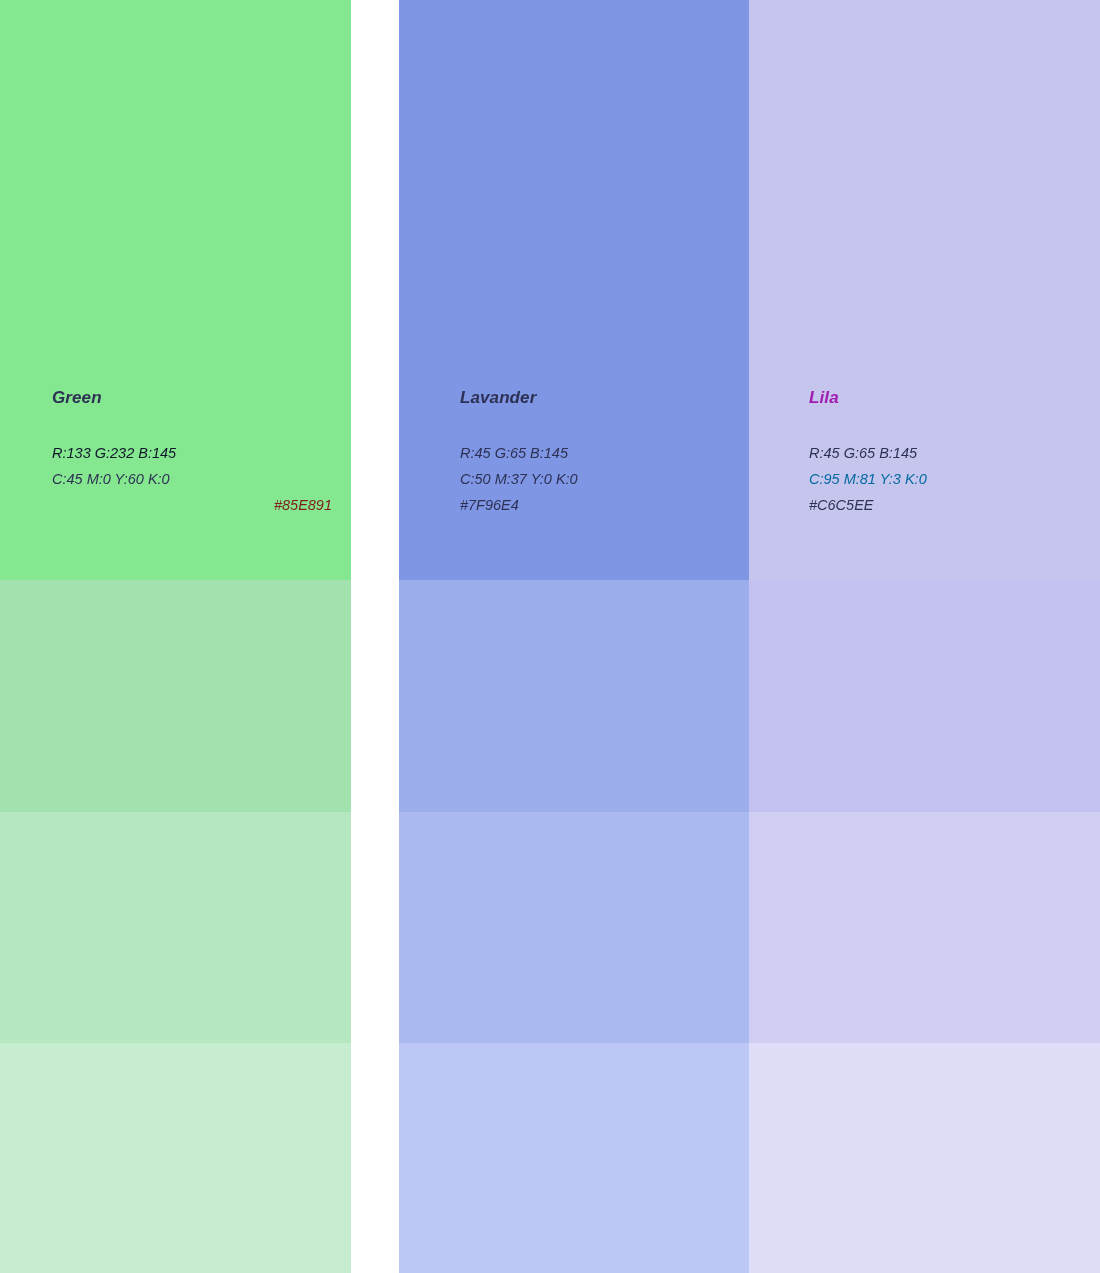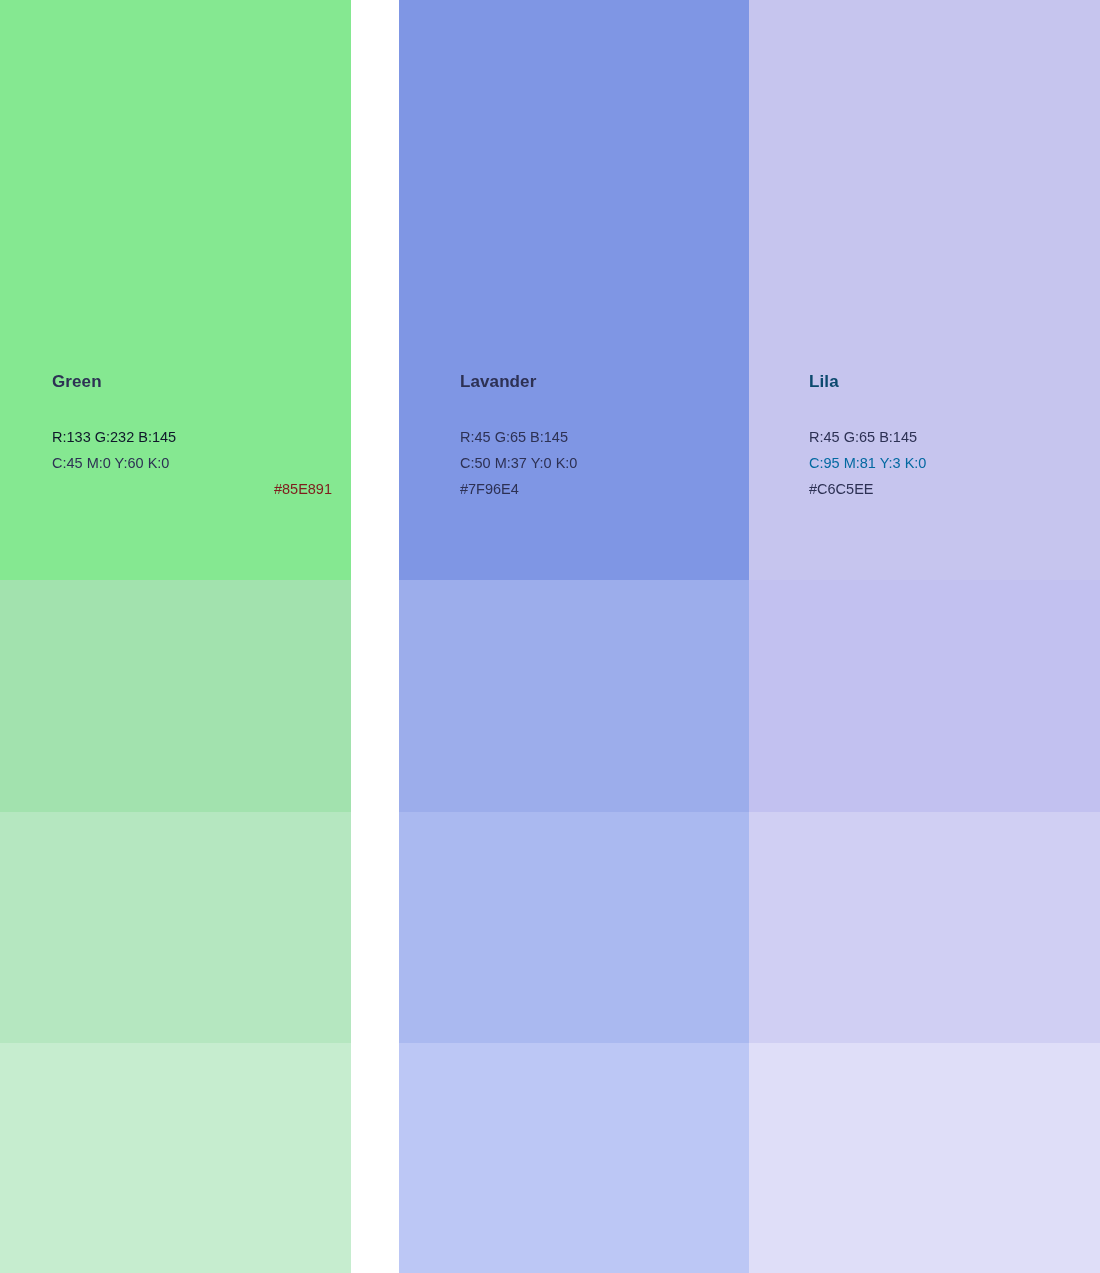--- a/index.html
+++ b/index.html
@@ -41,22 +41,23 @@
   }
   .band-base  { height: 580px; }
   .band-t2    { height: 232px; }
   .band-t3    { height: 231px; }
   .band-t4    { height: 230px; }
 
   
   .swatch-info {
     position: absolute;
     left: 52px;
-    top: 372px;
+    top: 388px;
     width: 280px;
+    font-style: italic;
   }
   .col-lavander .swatch-info { left: 61px; }
   .col-lila .swatch-info     { left: 60px; }
 
   .swatch-name {
     font-size: 17px;
     font-weight: bold;
     letter-spacing: 0.1px;
     color: #2d3154;
     margin: 0 0 32px 0;
@@ -109,21 +110,21 @@
       </div>
     </div>
     <div class="band band-t2" style="background-color: rgb(156, 173, 235);"></div>
     <div class="band band-t3" style="background-color: rgb(170, 185, 240);"></div>
     <div class="band band-t4" style="background-color: rgb(188, 199, 245);"></div>
   </div>
 
   <div class="color-column col-lila">
     <div class="band band-base" style="background-color: rgb(198, 197, 238);">
       <div class="swatch-info">
-        <div class="swatch-name" style="color: #0c4a6e;">Lila</div>
+        <div class="swatch-name" style="color: #a21caf;">Lila</div>
         <ul class="swatch-values">
           <li style="color: rgb(45, 49, 84);">R:45 G:65 B:145</li>
           <li style="color: #0369a1;">C:95 M:81 Y:3 K:0</li>
           <li style="color: rgb(45, 49, 84);">#C6C5EE</li>
         </ul>
       </div>
     </div>
     <div class="band band-t2" style="background-color: rgb(194, 193, 240);"></div>
     <div class="band band-t3" style="background-color: rgb(208, 207, 243);"></div>
     <div class="band band-t4" style="background-color: rgb(223, 222, 248);"></div>

